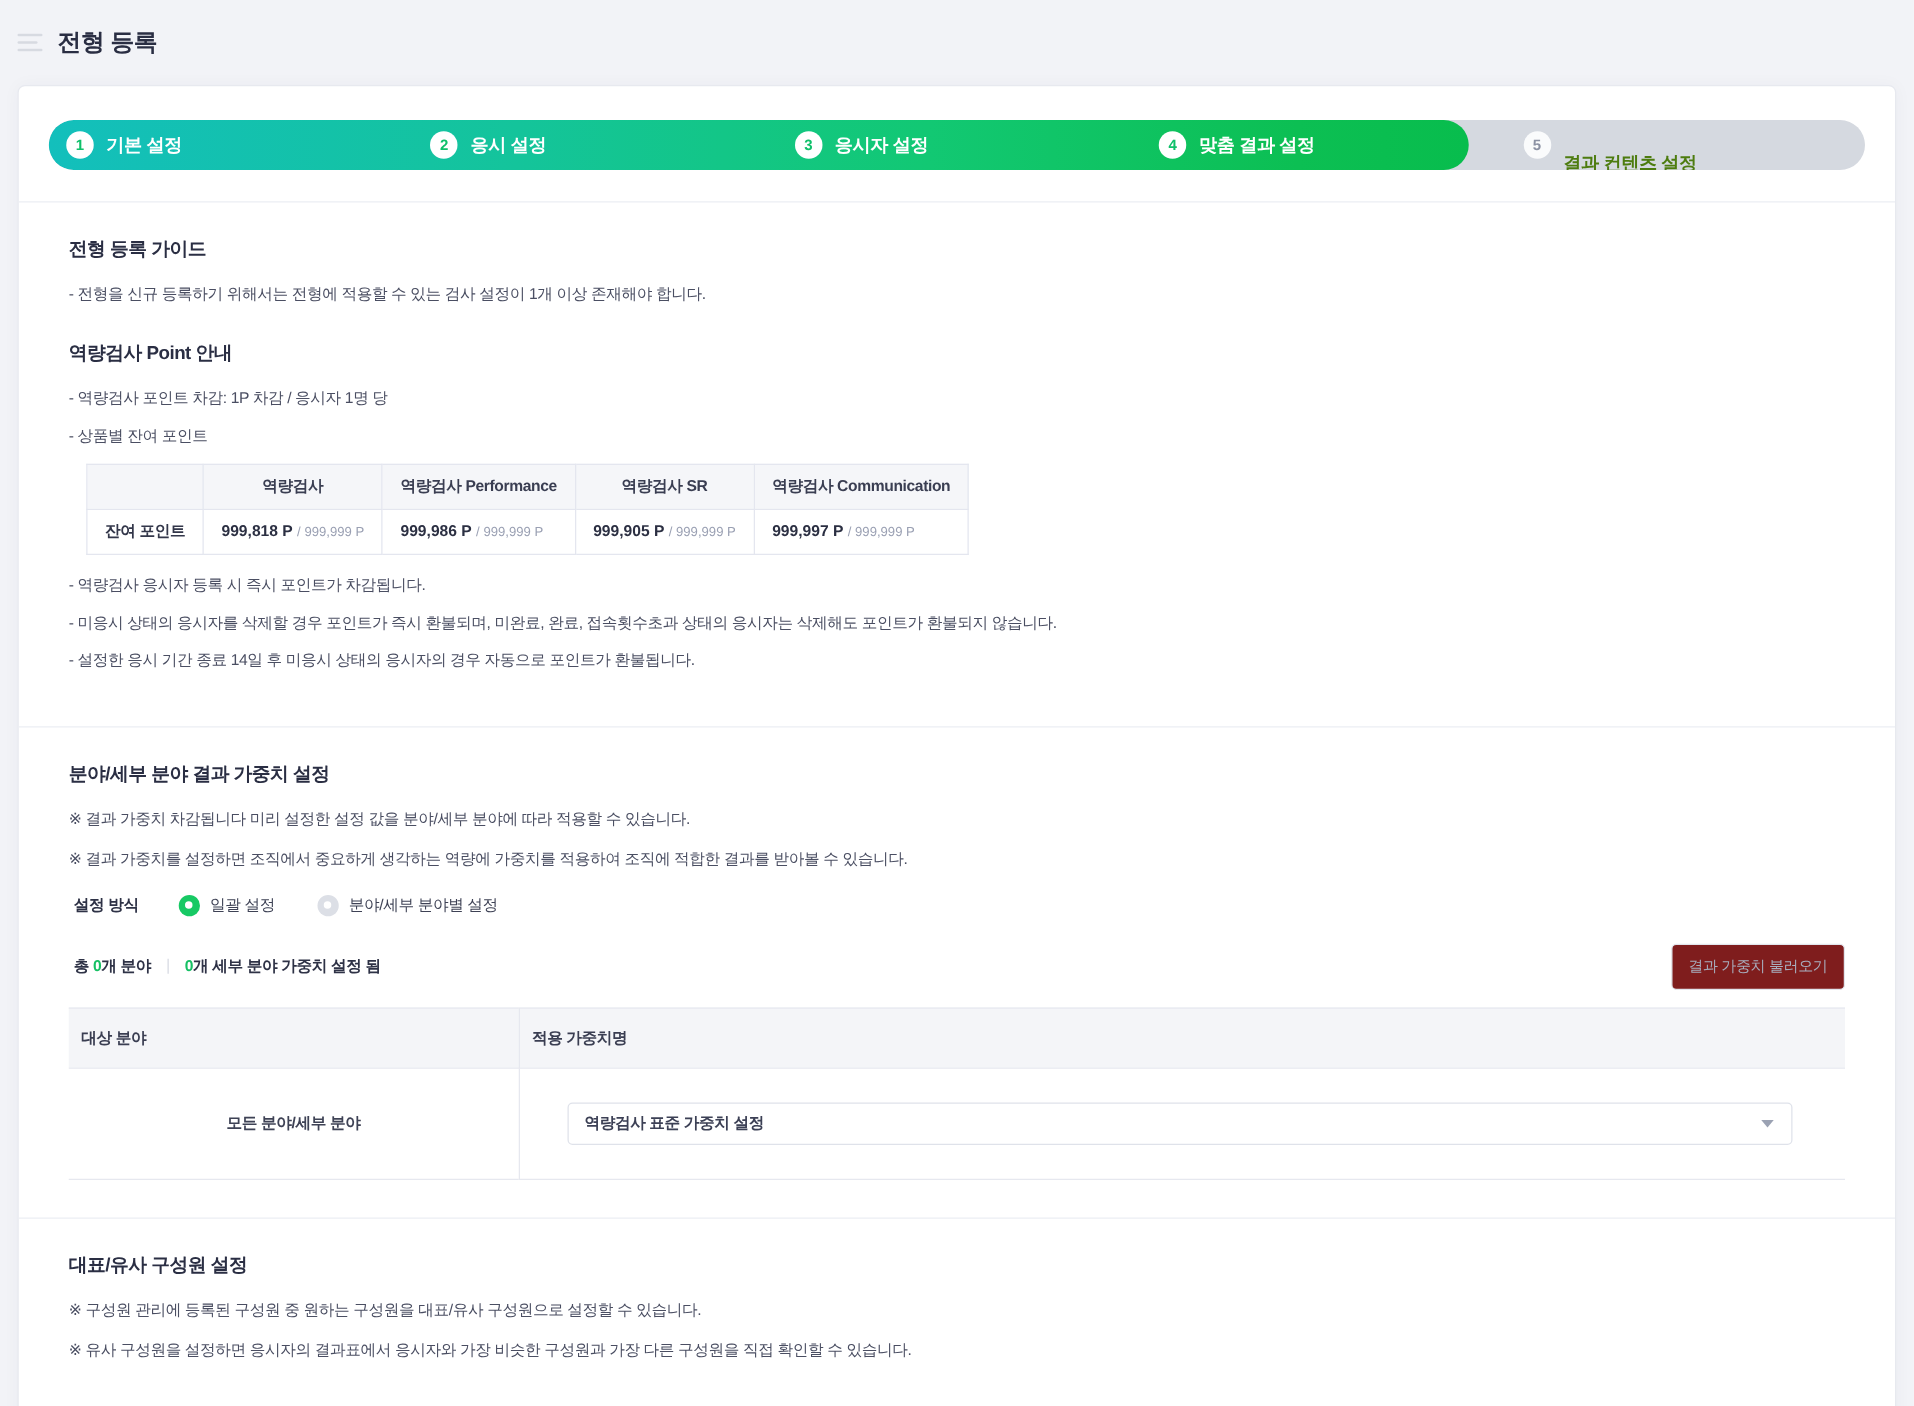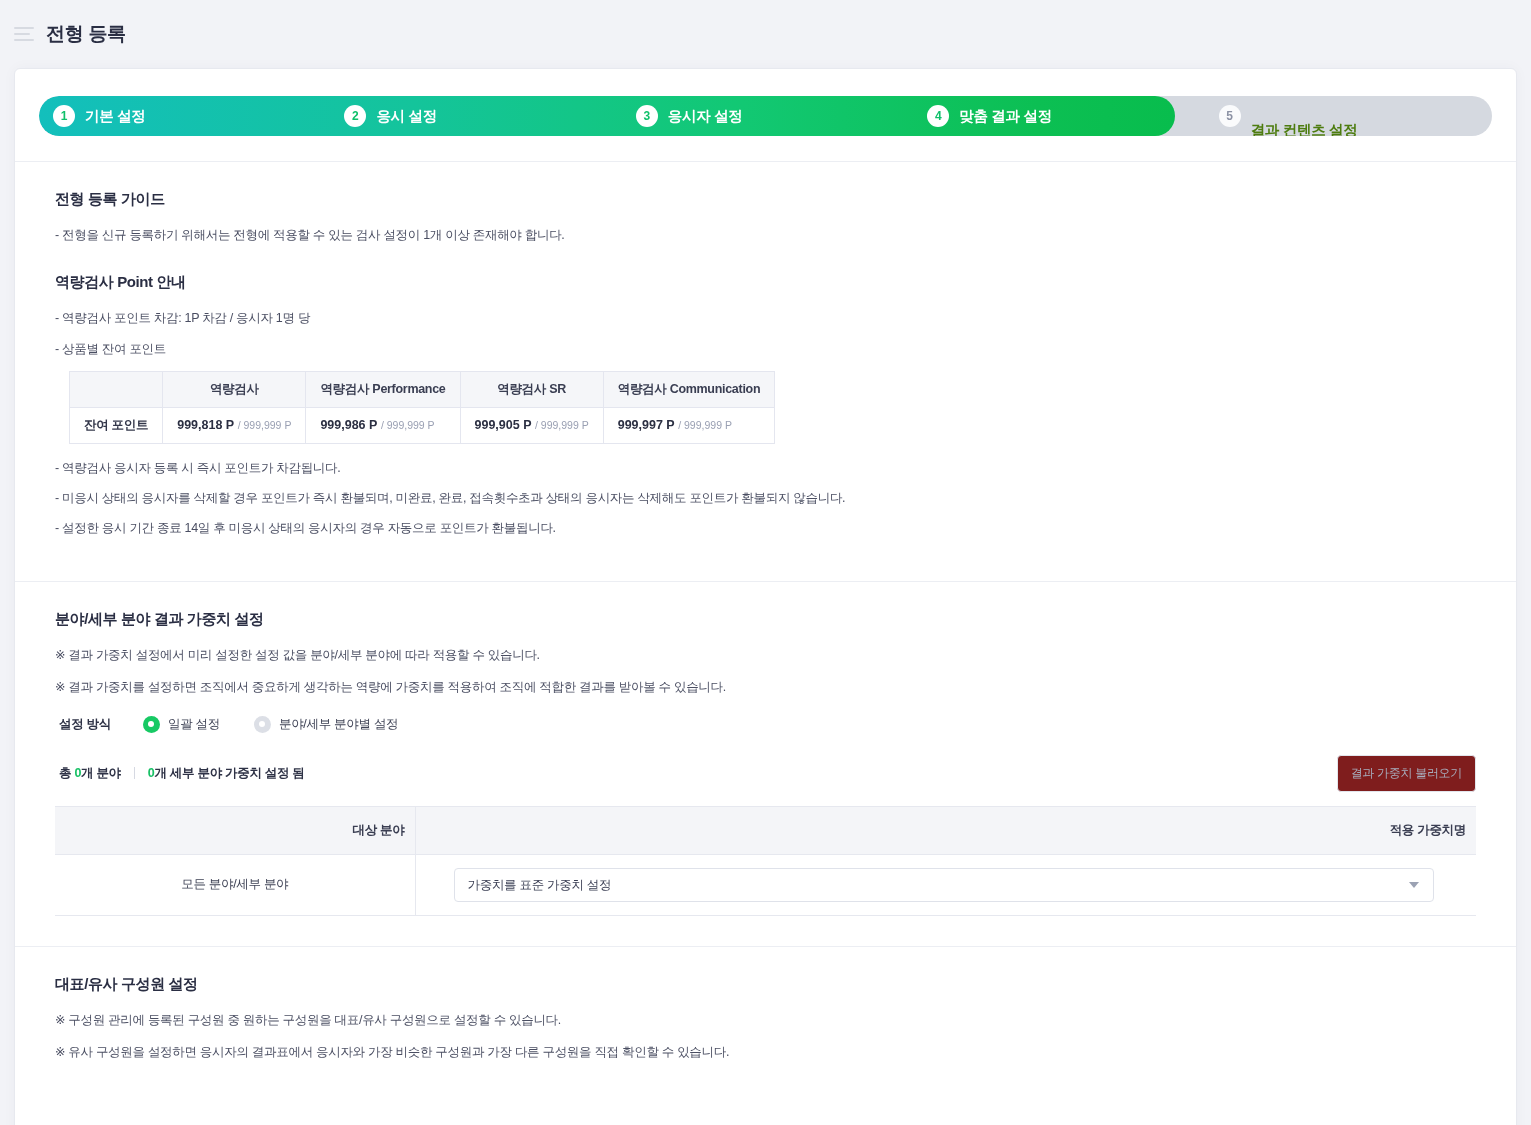--- a/index.html
+++ b/index.html
@@ -239,31 +239,32 @@
     font-size: 12.5px;
     border-top: 1px solid #E6E8EF;
     border-bottom: 1px solid #E6E8EF;
   }
   .weight-table th {
     background: #F4F5F8;
     font-weight: 700;
     color: #3A3E52;
     letter-spacing: -0.3px;
     padding: 15px 10px;
-    text-align: right;
+    text-align: left;
     border-right: 1px solid #E6E8EF;
     border-bottom: 1px solid #E6E8EF;
   }
   .weight-table th:last-child { border-right: none; }
   .weight-table td {
-    padding: 13px 10px;
+    padding: 27px 10px;
     text-align: center;
     color: #3E4255;
     letter-spacing: -0.3px;
     border-right: 1px solid #E6E8EF;
+    font-weight: bold;
   }
   .weight-table td:last-child { border-right: none; }
   .col-target { width: 360px; }
 
   .select-box {
     position: relative;
     display: block;
     margin: 0 32px 0 28px;
     height: 34px;
     border: 1px solid #DFE2EA;
@@ -383,21 +384,21 @@
       </tbody>
     </table>
 
     <p class="bullet-line">- 역량검사 응시자 등록 시 즉시 포인트가 차감됩니다.</p>
     <p class="bullet-line">- 미응시 상태의 응시자를 삭제할 경우 포인트가 즉시 환불되며, 미완료, 완료, 접속횟수초과 상태의 응시자는 삭제해도 포인트가 환불되지 않습니다.</p>
     <p class="bullet-line">- 설정한 응시 기간 종료 14일 후 미응시 상태의 응시자의 경우 자동으로 포인트가 환불됩니다.</p>
   </div>
 
   <div class="section">
     <div class="section-title">분야/세부 분야 결과 가중치 설정</div>
-    <p class="note-line">※ 결과 가중치 설정에서 미리 설정한 설정 값을 분야/세부 분야에 따라 적용할 수 있습니다.</p>
+    <p class="note-line">※ 결과 가중치 차감됩니다 미리 설정한 설정 값을 분야/세부 분야에 따라 적용할 수 있습니다.</p>
     <p class="note-line">※ 결과 가중치를 설정하면 조직에서 중요하게 생각하는 역량에 가중치를 적용하여 조직에 적합한 결과를 받아볼 수 있습니다.</p>
 
     <div class="mode-row">
       <div class="mode-label">설정 방식</div>
       <div class="radio checked">
         <span class="radio-mark"></span>
         <span class="radio-text">일괄 설정</span>
       </div>
       <div class="radio">
         <span class="radio-mark"></span>
@@ -419,21 +420,21 @@
         <tr>
           <th class="col-target">대상 분야</th>
           <th>적용 가중치명</th>
         </tr>
       </thead>
       <tbody>
         <tr>
           <td>모든 분야/세부 분야</td>
           <td>
             <div class="select-box">
-              <span class="select-value">가중치를 표준 가중치 설정</span>
+              <span class="select-value">역량검사 표준 가중치 설정</span>
               <span class="select-caret"></span>
             </div>
           </td>
         </tr>
       </tbody>
     </table>
   </div>
 
   <div class="section">
     <div class="section-title">대표/유사 구성원 설정</div>

